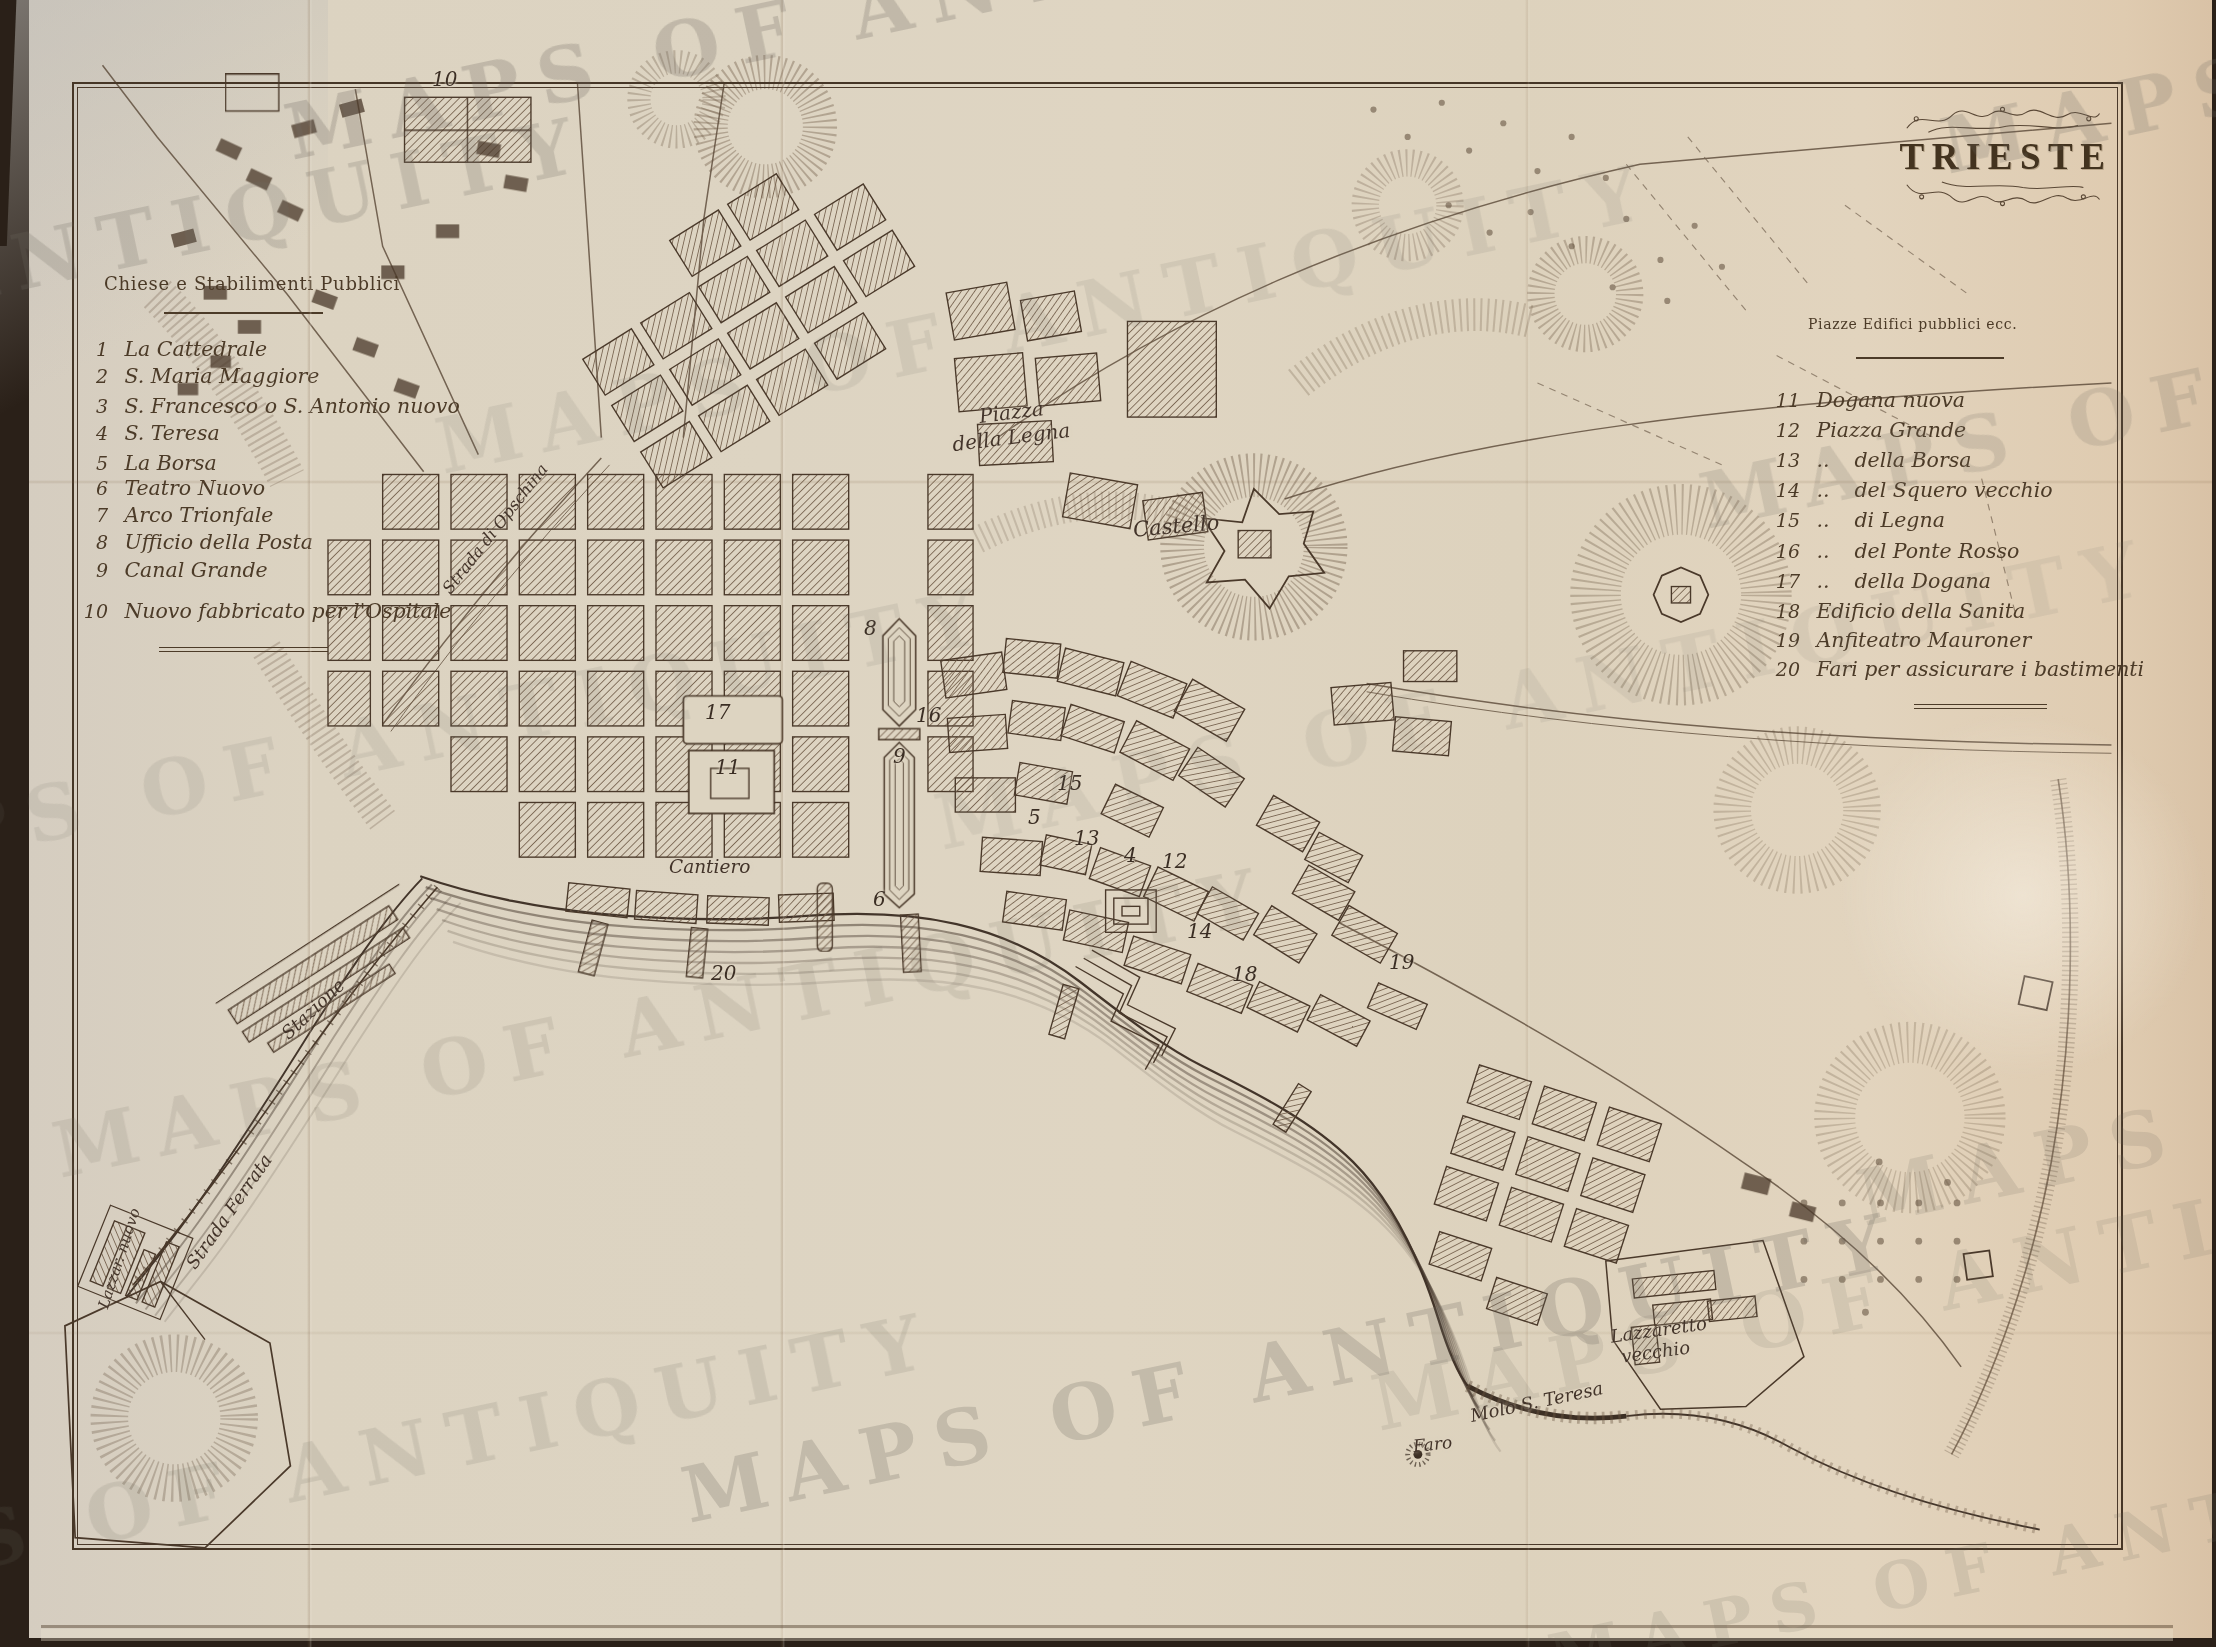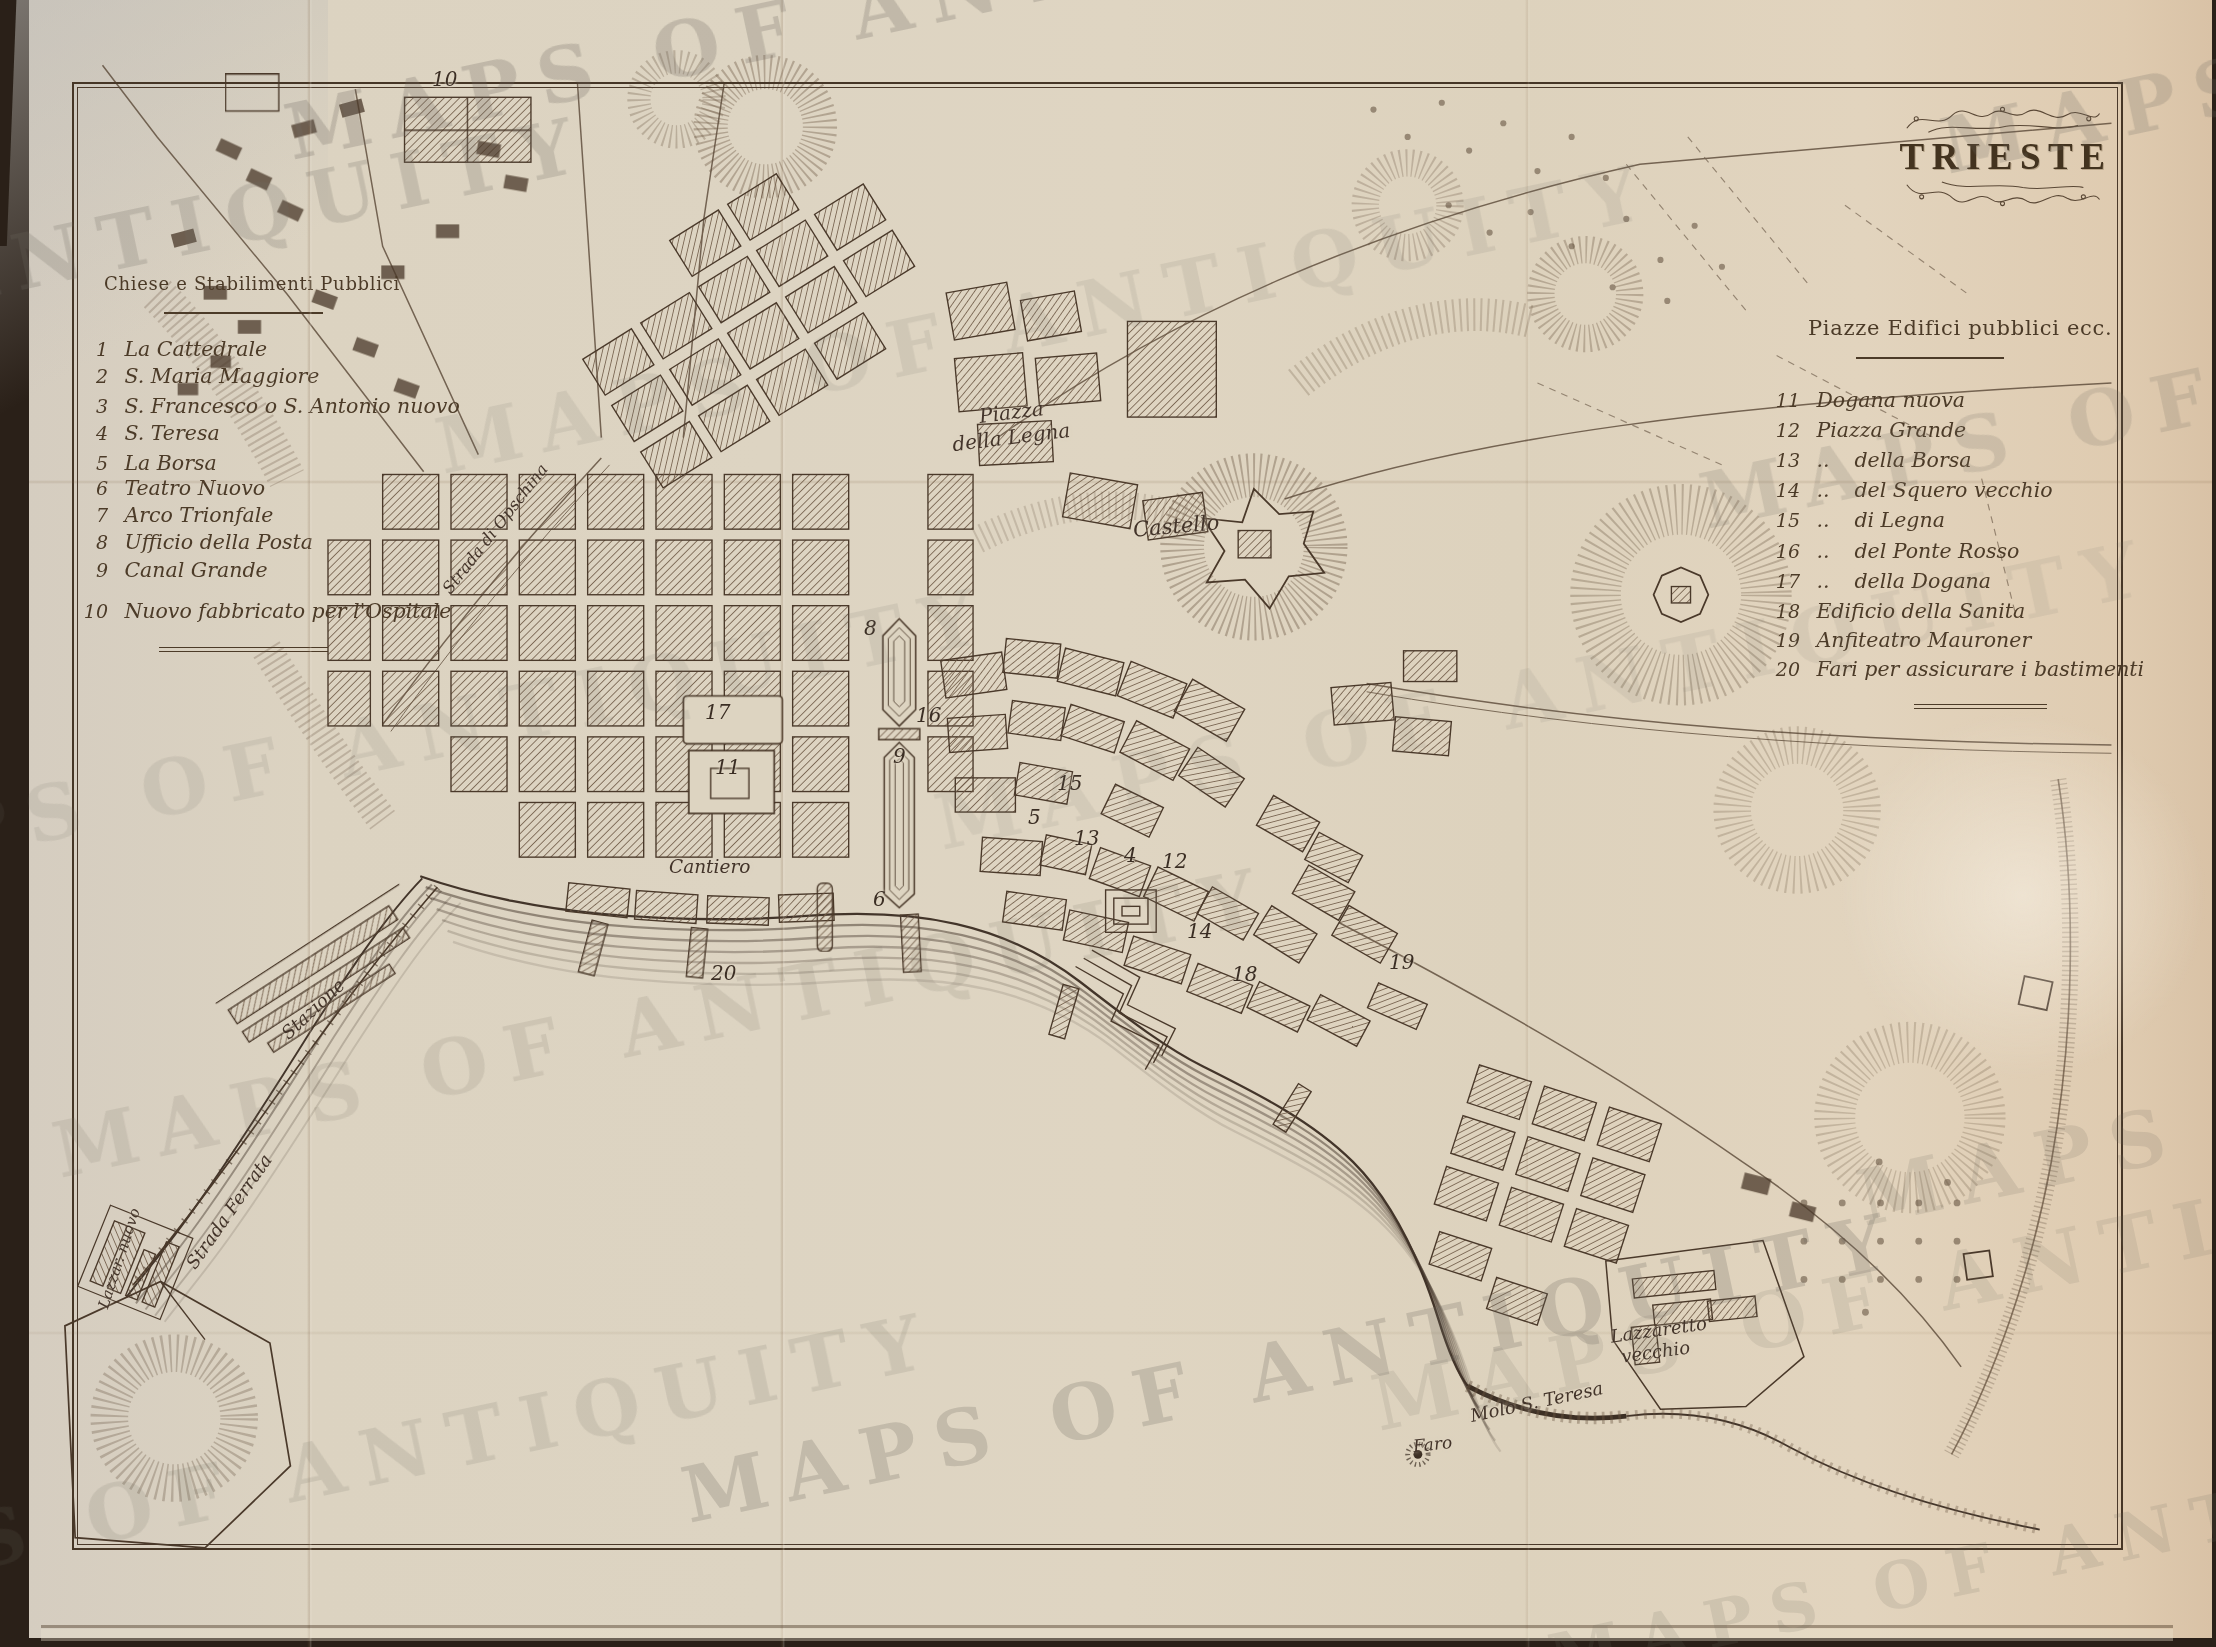--- a/index.html
+++ b/index.html
@@ -451,21 +451,21 @@
   <div class="lrow" style="left:75px;top:558px">
       <span class="lnum">9</span>
       <span class="llabel">Canal Grande</span>
     </div>
   <div class="lrow" style="left:75px;top:599px">
       <span class="lnum">10</span>
       <span class="llabel">Nuovo fabbricato per l'Ospitale</span>
     </div>
   <div class="lrule2" style="left:159px;top:647px;width:169px"></div>
 
-  <div class="lheading" style="left:1808px;top:316px;font-size:21px">Piazze Edifici pubblici ecc.</div>
+  <div class="lheading" style="left:1808px;top:316px;font-size:14px">Piazze Edifici pubblici ecc.</div>
   <div class="lrule" style="left:1856px;top:357px;width:148px"></div>
   <div class="lrow" style="left:1767px;top:388px">
       <span class="lnum">11</span>
       <span class="llabel">Dogana nuova</span>
     </div>
   <div class="lrow" style="left:1767px;top:418px">
       <span class="lnum">12</span>
       <span class="llabel">Piazza Grande</span>
     </div>
   <div class="lrow" style="left:1767px;top:448px">

